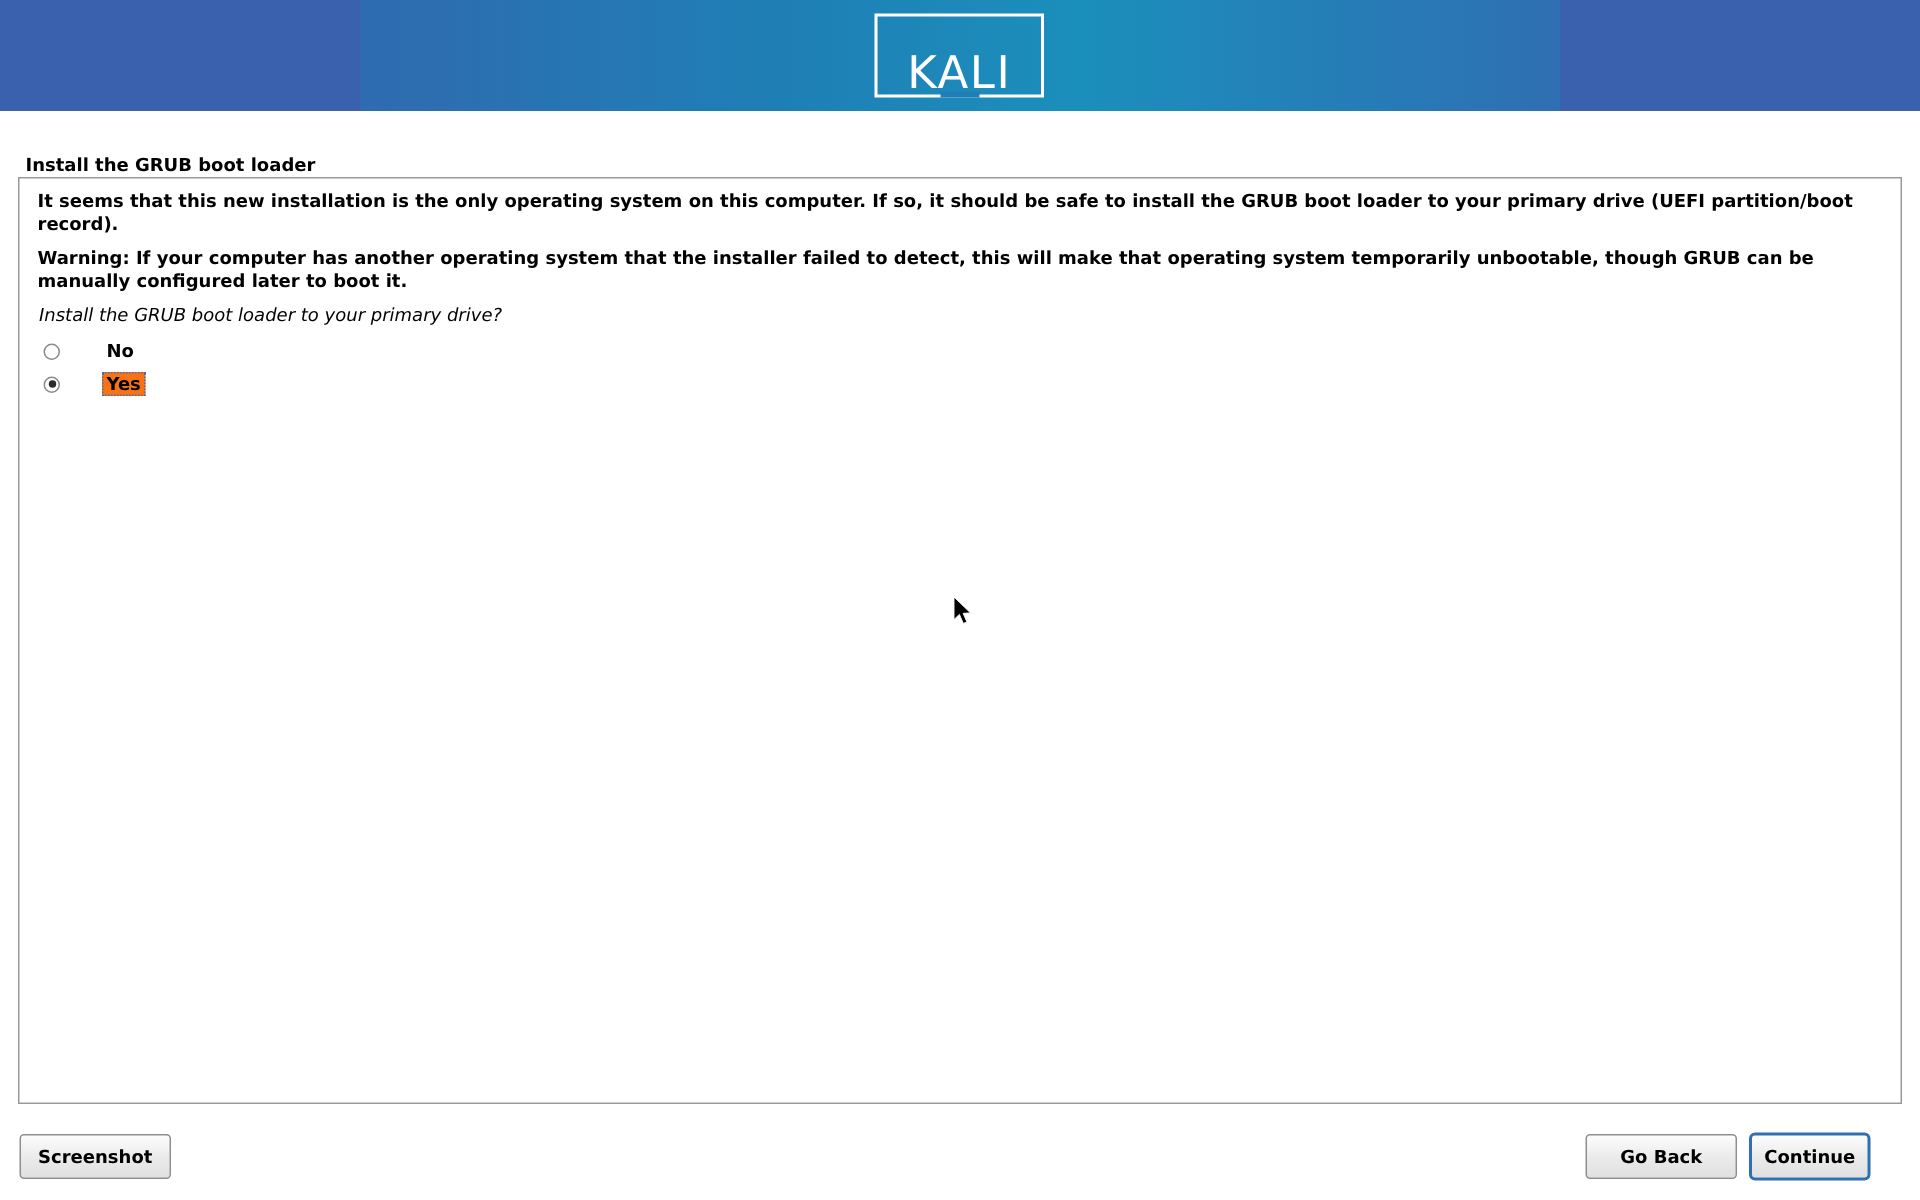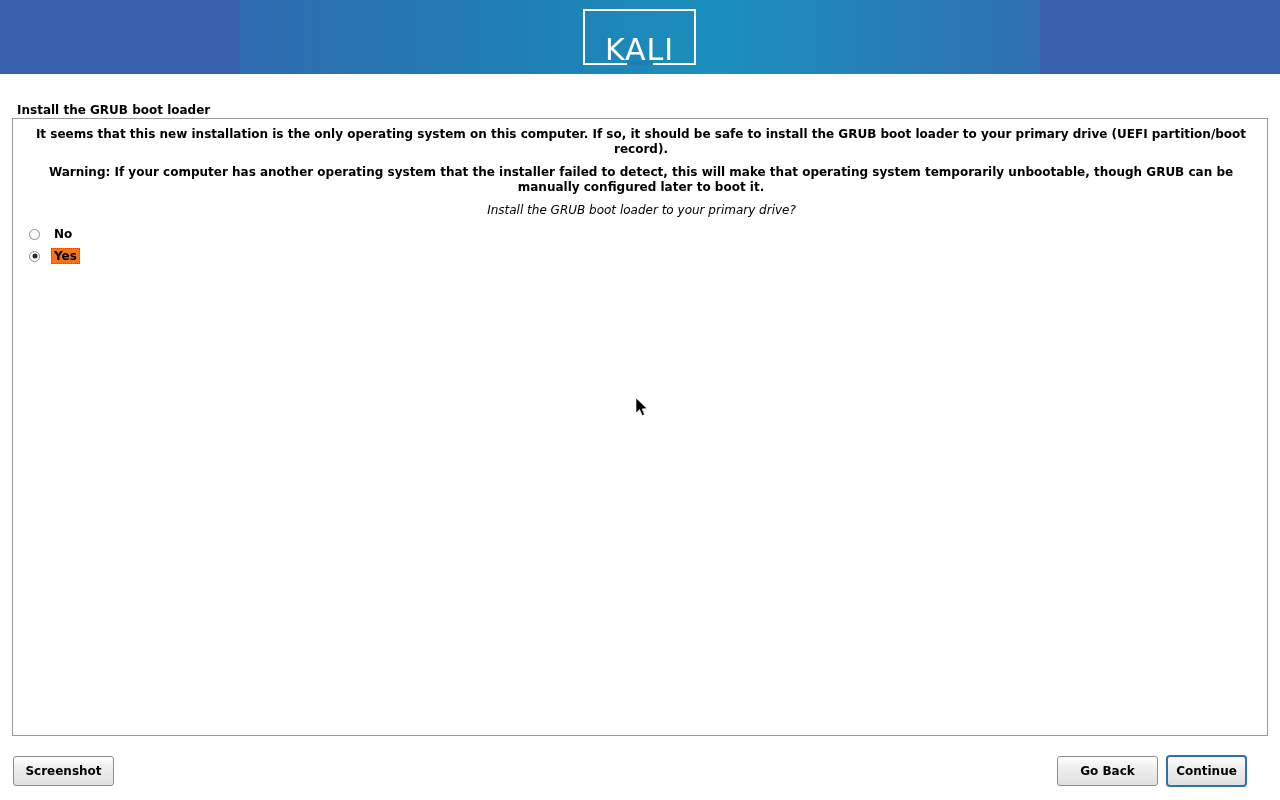--- a/index.html
+++ b/index.html
@@ -79,21 +79,20 @@
   
   .panel {
     position: absolute;
     top: 118px;
     left: 12px;
     width: 1256px;
     height: 618px;
     box-sizing: border-box;
     border: 1px solid #9a9a9a;
     background: #ffffff;
-    text-align: center;
   }
   .panel-inner {
     padding: 8px 10px 0 12px;
   }
   .para {
     font-size: 12px;
     font-weight: bold;
     line-height: 15px;
     margin: 0 0 8px 0;
     color: #000000;
@@ -108,20 +107,21 @@
 
   
   .radio-list {
     margin-top: 6px;
   }
   .radio-row {
     display: flex;
     align-items: center;
     height: 22px;
     margin-left: 4px;
+    gap: 17px;
   }
   .radio {
     width: 11px;
     height: 11px;
     border-radius: 50%;
     border: 1px solid #8a8a8a;
     background: #ffffff;
     box-sizing: border-box;
     position: relative;
     margin-right: 11px;

